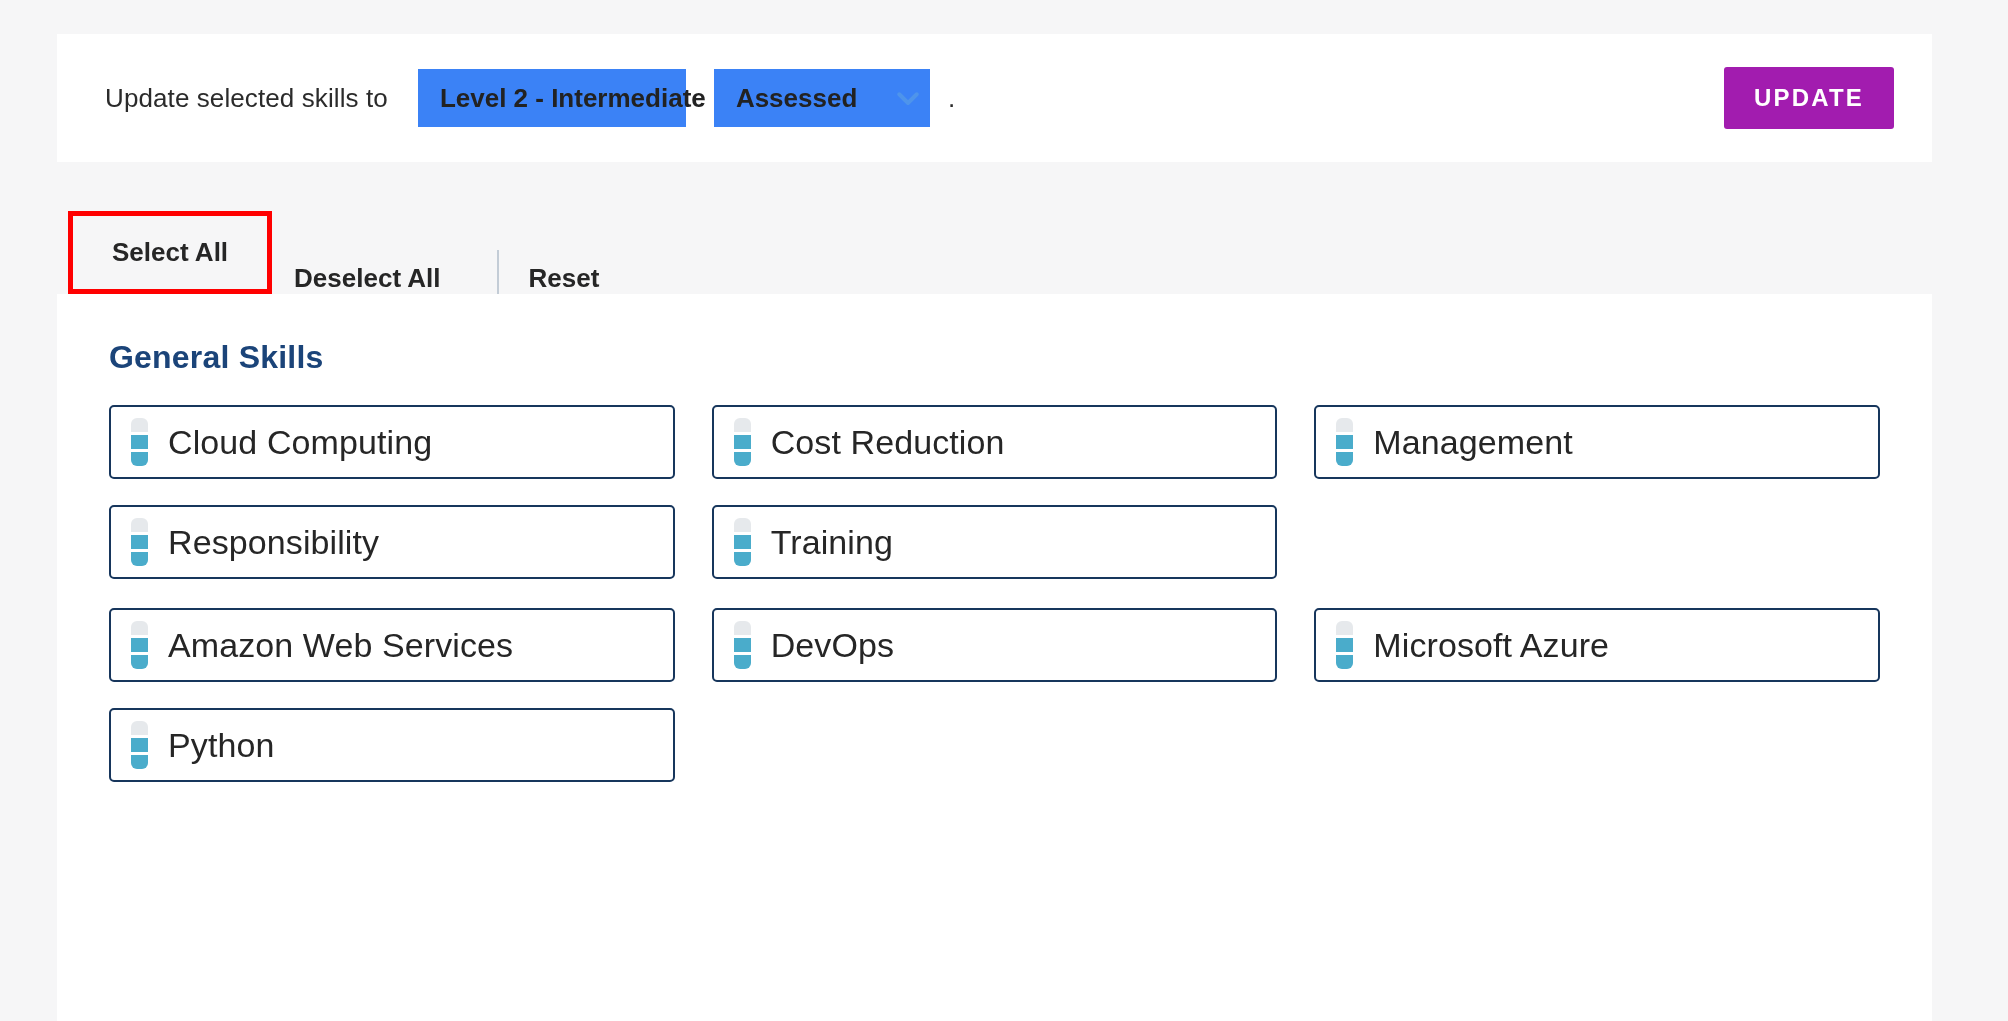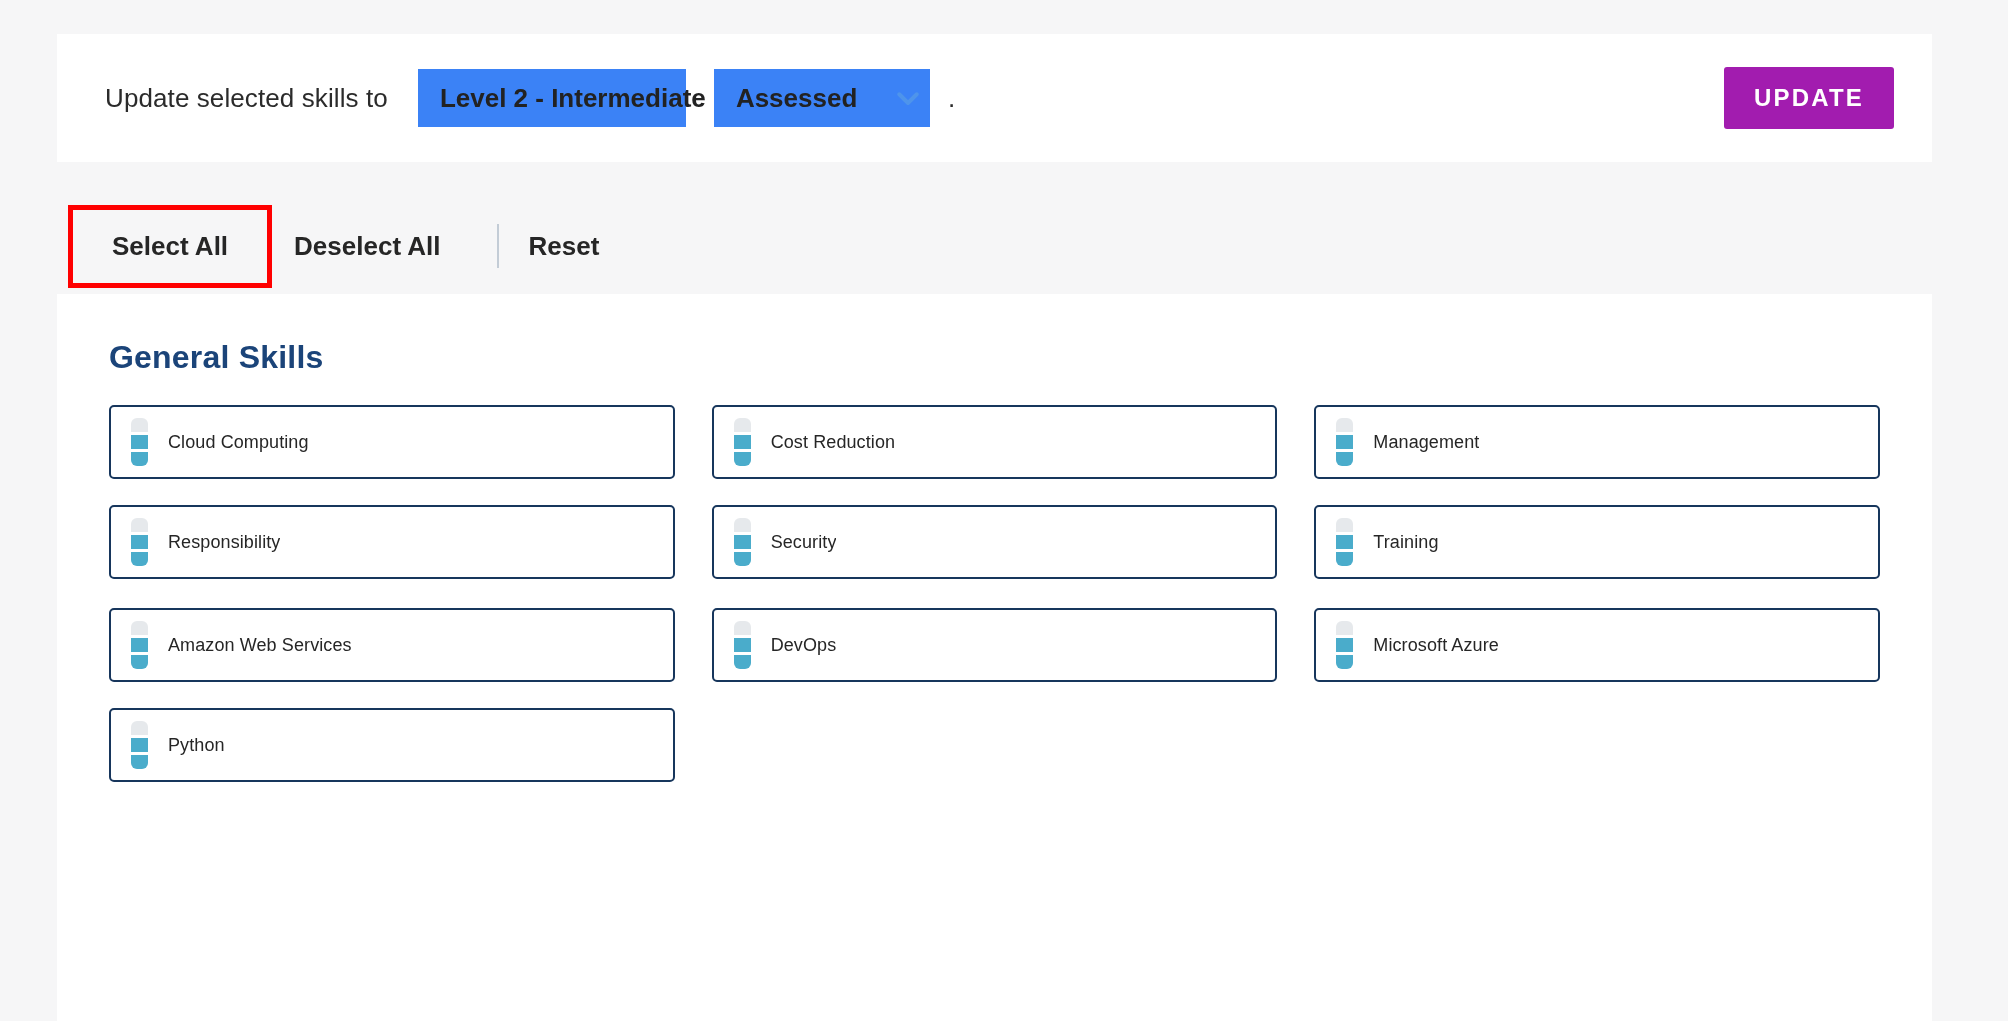--- a/index.html
+++ b/index.html
@@ -101,21 +101,21 @@
   }
 
   
   .action-bar {
     position: absolute;
     left: 57px;
     top: 198px;
     width: 1875px;
     height: 96px;
     display: flex;
-    align-items: center;
+    align-items: flex-end;
     background: transparent;
   }
 
   .action-link {
     font-size: 26px;
     font-weight: bold;
     color: #262626;
     cursor: pointer;
     white-space: nowrap;
     background: none;
@@ -211,21 +211,21 @@
   .level-seg {
     width: 17px;
     height: 14px;
     background: #4aaccb;
   }
   .level-seg.off { background: #e6e9ec; }
   .level-seg.top { border-radius: 6px 6px 0 0; }
   .level-seg.bottom { border-radius: 0 0 6px 6px; }
 
   .skill-name {
-    font-size: 18px;
+    font-size: 34px;
     color: #262626;
     letter-spacing: 0.1px;
     white-space: nowrap;
     overflow: hidden;
     text-overflow: ellipsis;
   }
 </style>
 </head>
 <body>
 
@@ -309,28 +309,20 @@
               <div class="level-seg bottom"></div>
             </div>
             <span class="skill-name">Responsibility</span>
           </div>
           <div class="skill-card">
             <div class="level-meter">
               <div class="level-seg off top"></div>
               <div class="level-seg"></div>
               <div class="level-seg bottom"></div>
             </div>
-            <span class="skill-name">Security</span>
-          </div>
-          <div class="skill-card">
-            <div class="level-meter">
-              <div class="level-seg off top"></div>
-              <div class="level-seg"></div>
-              <div class="level-seg bottom"></div>
-            </div>
             <span class="skill-name">Training</span>
           </div>
         </div>
     </div>
 
     <div class="section sec-tools">
       <div class="skill-grid" id="grid-tools">
           <div class="skill-card">
             <div class="level-meter">
               <div class="level-seg off top"></div>

